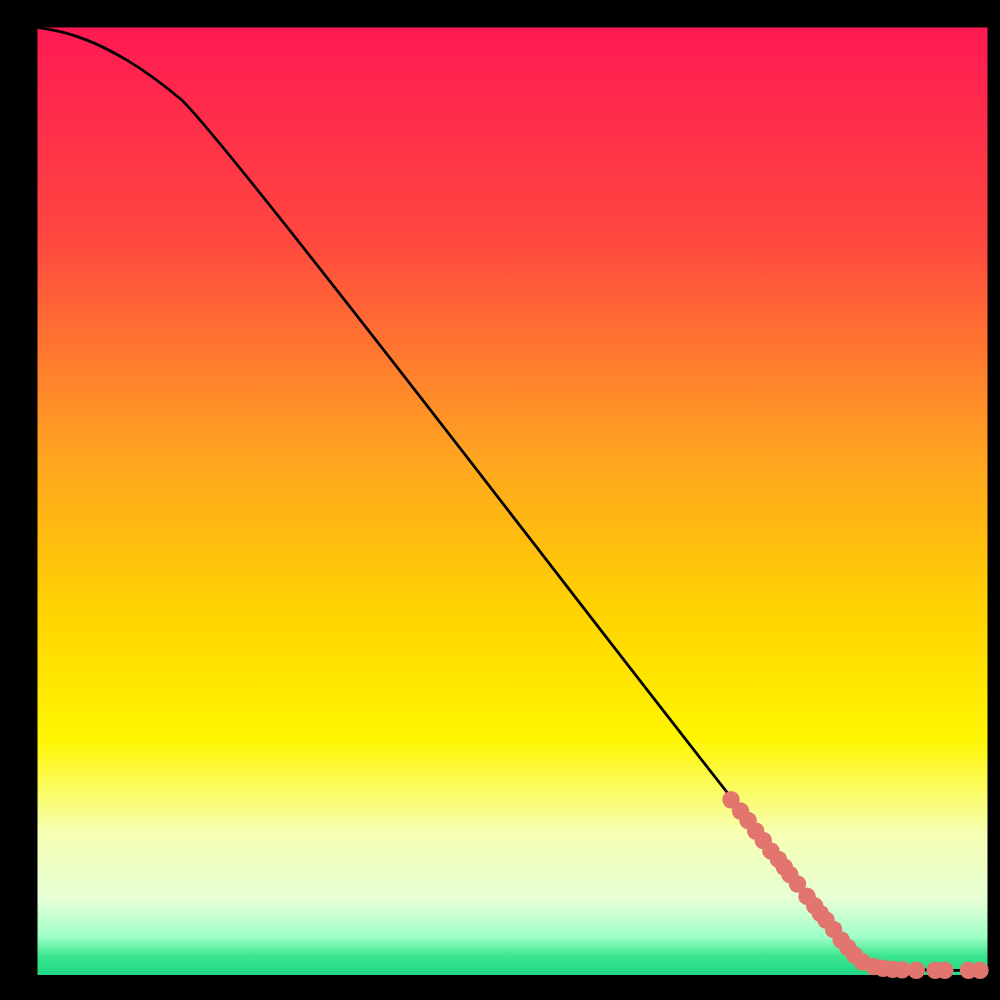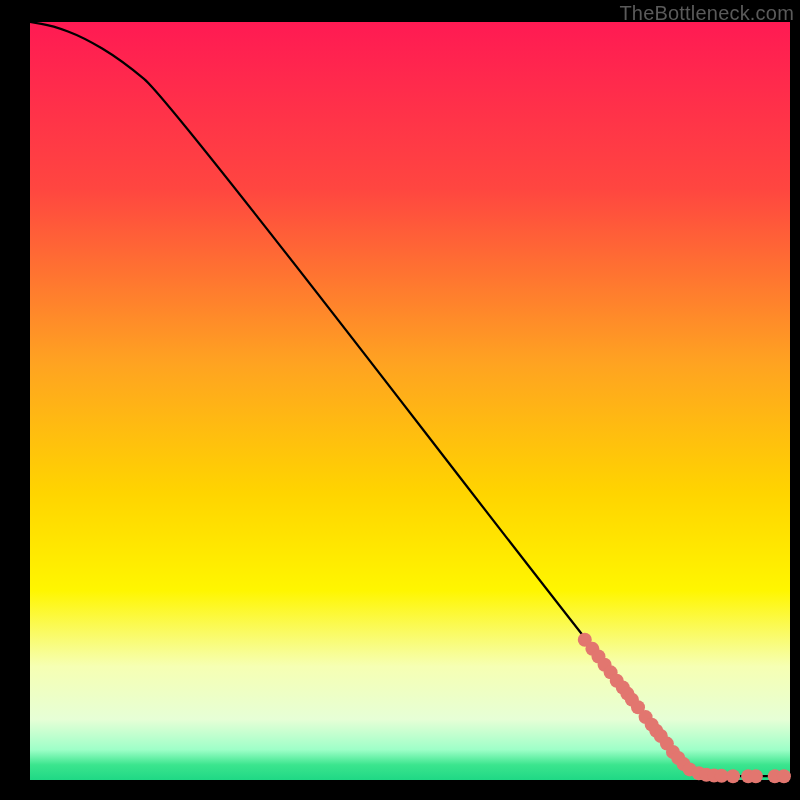--- a/index.html
+++ b/index.html
@@ -28,21 +28,20 @@
     z-index: 10;
   }
   svg {
     display: block;
   }
 </style>
 </head>
 <body>
 
 <div class="frame">
-  <div class="watermark">TheBottleneck.com</div>
 
   <svg id="plot" width="800" height="800">
     <defs>
       <linearGradient id="bg-grad" x1="0" y1="0" x2="0" y2="1">
           <stop offset="0%" stop-color="#ff1a53"></stop>
           <stop offset="22%" stop-color="#ff4640"></stop>
           <stop offset="45%" stop-color="#ffa321"></stop>
           <stop offset="62%" stop-color="#ffd400"></stop>
           <stop offset="75%" stop-color="#fff600"></stop>
           <stop offset="85%" stop-color="#f6ffb3"></stop>

